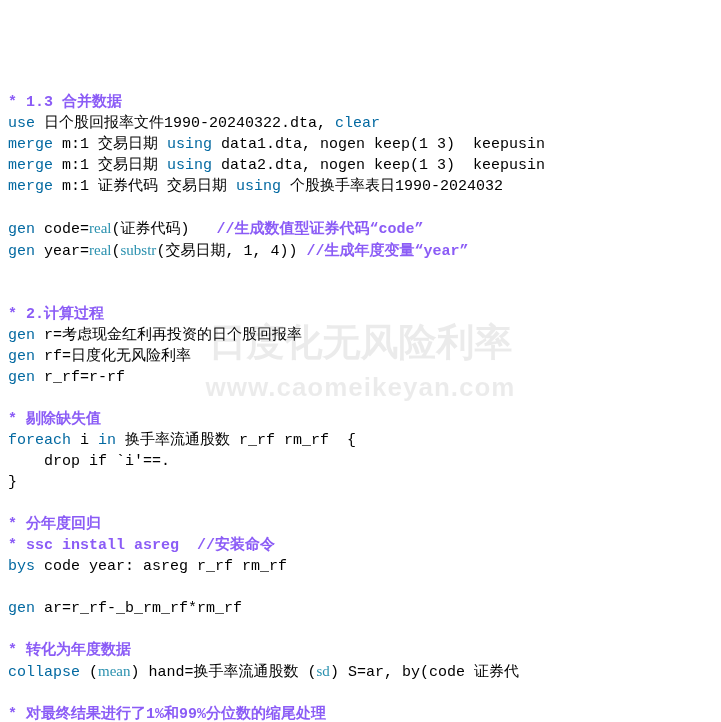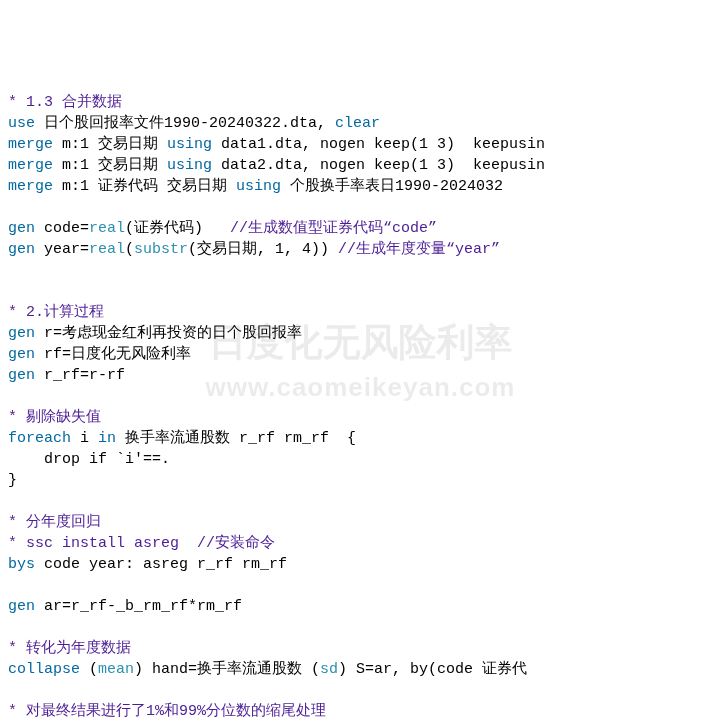--- a/index.html
+++ b/index.html
@@ -11,22 +11,22 @@
     white-space: pre;
     background: #ffffff;
     color: #000000;
     position: relative;
     width: 721px;
     height: 722px;
     overflow: hidden;
     box-sizing: border-box;
   }
   .kw { color: #0369a1; }
-  .cm { color: #4c1d95; }
-  .fn { color: #2b91af; }
+  .cm { color: #8b5cf6; font-weight: bold; }
+  .fn { color: #2b91af; font-family: Liberation Serif, serif; }
   .watermark {
     position: absolute;
     left: 50%;
     top: 50%;
     transform: translate(-50%, -50%);
     color: rgba(0,0,0,0.08);
     font-family: Arial, sans-serif;
     font-weight: bold;
     text-align: center;
     pointer-events: none;

